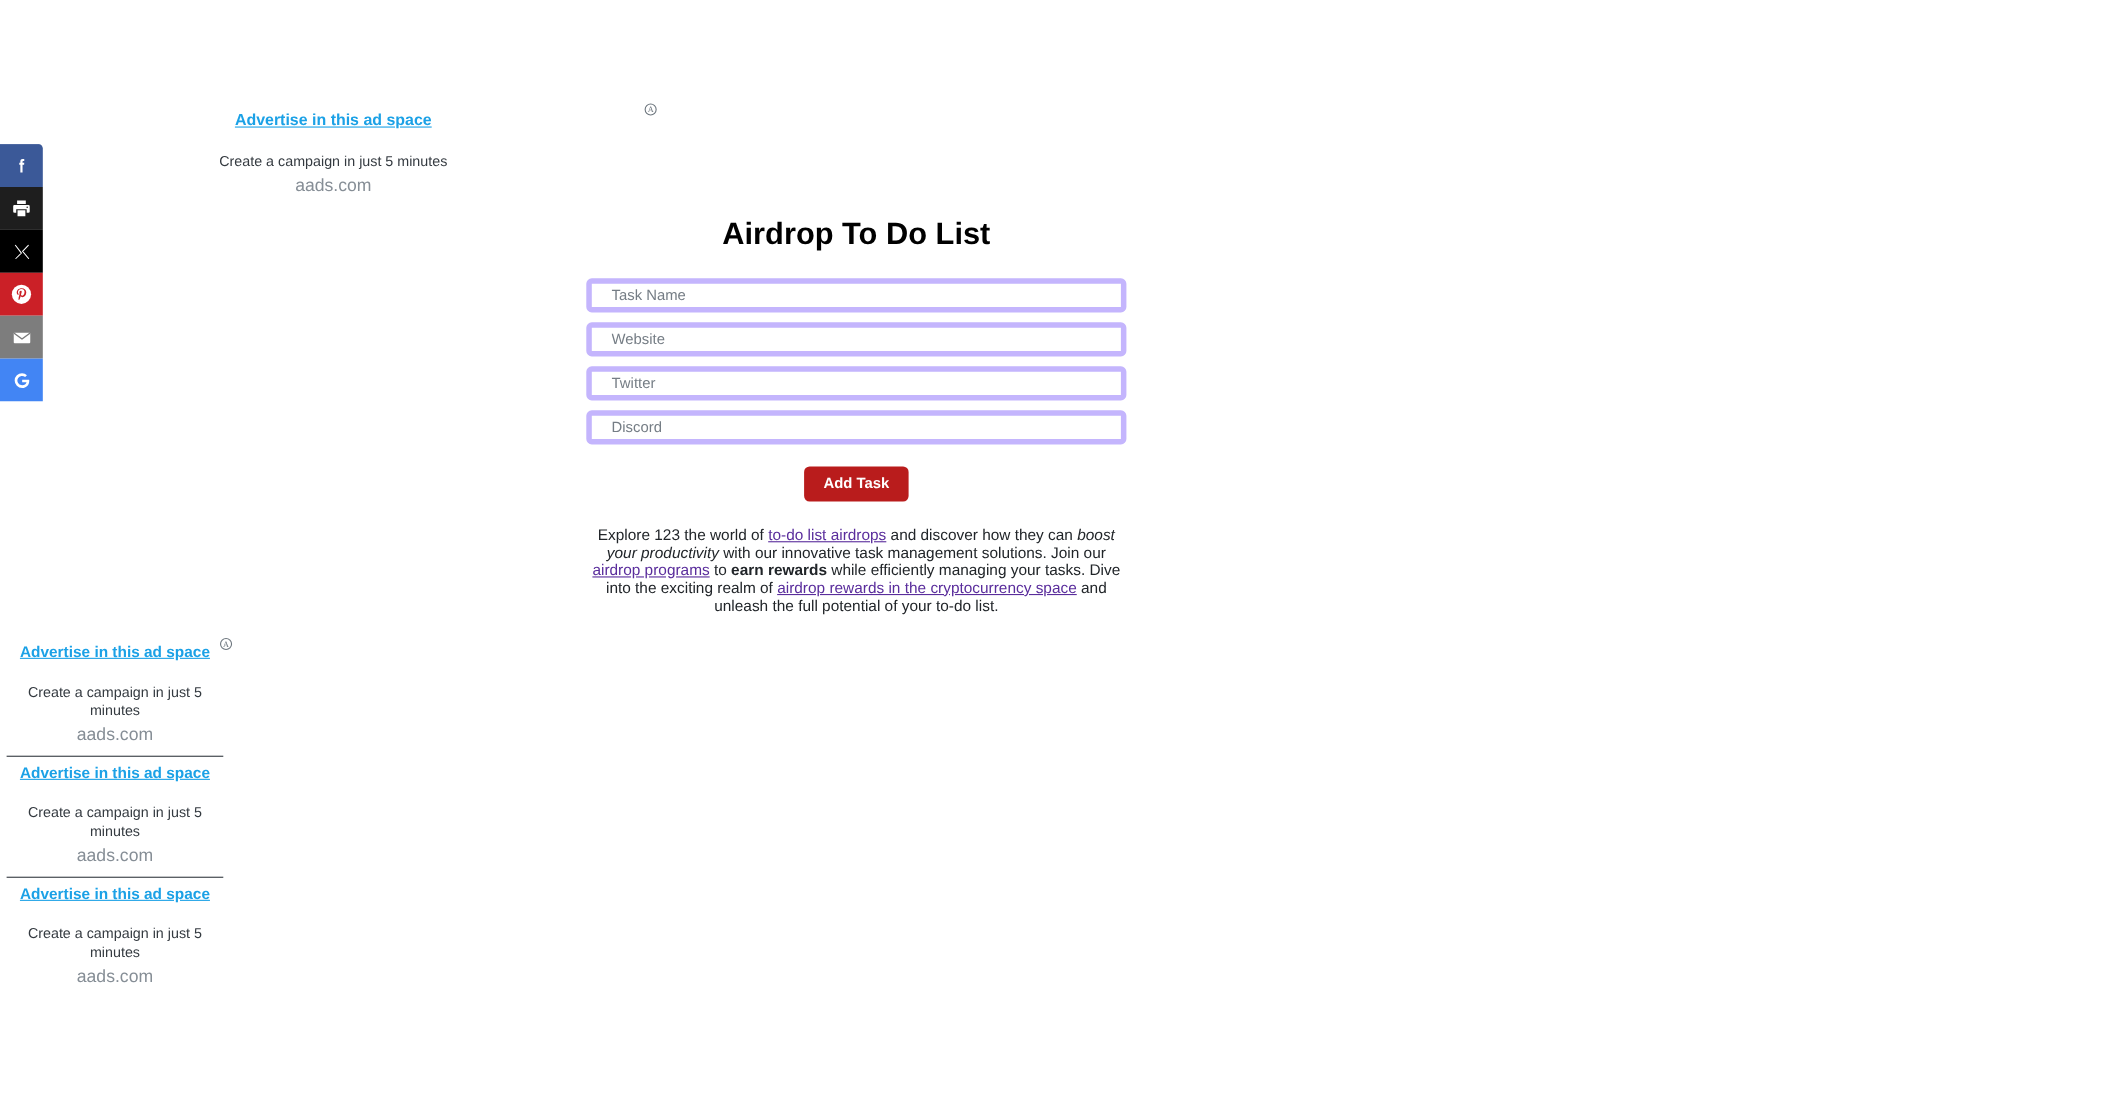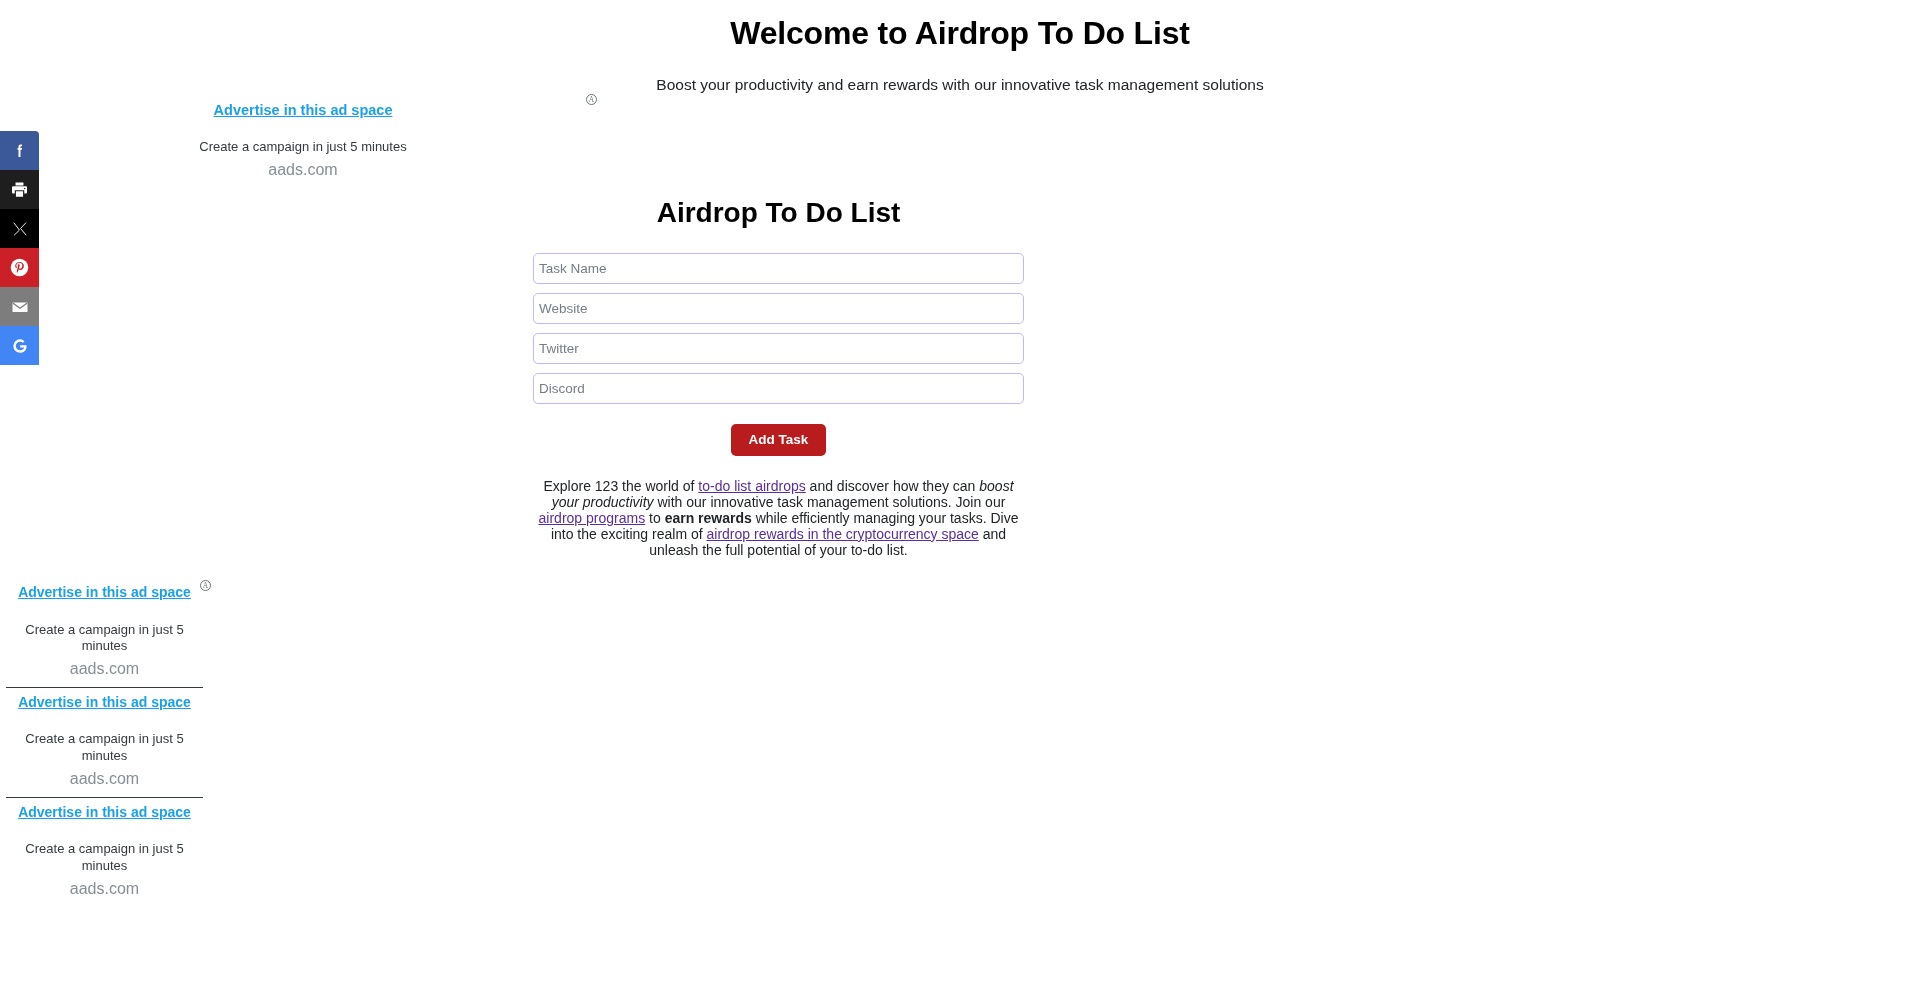--- a/index.html
+++ b/index.html
@@ -91,25 +91,25 @@
     position: absolute; left: 533px; top: 195px; width: 491px;
     text-align: center;
   }
   .card-title {
     margin: 0 0 23px 0;
     font-size: 28px; font-weight: bold; color: #000;
     line-height: 1.25;
   }
   .field {
     display: block; width: 491px; height: 31px;
-    border: 1px solid #c4b5fd; border-radius: 5px;
+    border: 5px solid #c4b5fd; border-radius: 5px;
     background: #fff;
     font-family: "Liberation Sans", sans-serif;
     font-size: 13.5px; color: #212529;
-    padding: 0 5px; margin-bottom: 9px;
+    padding: 0 18px; margin-bottom: 9px;
     outline: none;
   }
   .field::placeholder { color: #757d85; }
   .btn-add {
     margin-top: 11px;
     background: #b91c1c; border: none; border-radius: 5px;
     color: #ffffff; font-size: 13.5px; font-weight: bold;
     font-family: "Liberation Sans", sans-serif;
     padding: 9px 18px; cursor: pointer; line-height: 1;
   }
@@ -123,24 +123,20 @@
     color: #5a2d9c; text-decoration: underline; cursor: pointer;
   }
   .seo-text em { font-style: italic; }
   .seo-text strong { font-weight: bold; }
 </style>
 </head>
 <body>
 
 <div class="page">
 
-  <div class="hero">
-    <h1 class="hero-title">Welcome to Airdrop To Do List</h1>
-    <p class="hero-sub">Boost your productivity and earn rewards with our innovative task management solutions</p>
-  </div>
 
   <span class="aads-badge badge-top">A</span>
 
   <div class="share-rail">
 
     <div class="share-btn sb-facebook">
       <span>
         <svg width="17" height="17" viewBox="0 0 24 24" fill="#ffffff" aria-hidden="true">
           <path d="M15.6 8.3h-2.2V6.9c0-.6.4-.8.7-.8h1.5V3.6h-2.1c-2.3 0-2.9 1.7-2.9 2.9v1.8H9.2v2.6h1.4V21h2.8v-10.1h2l.2-2.6z"></path>
         </svg>

